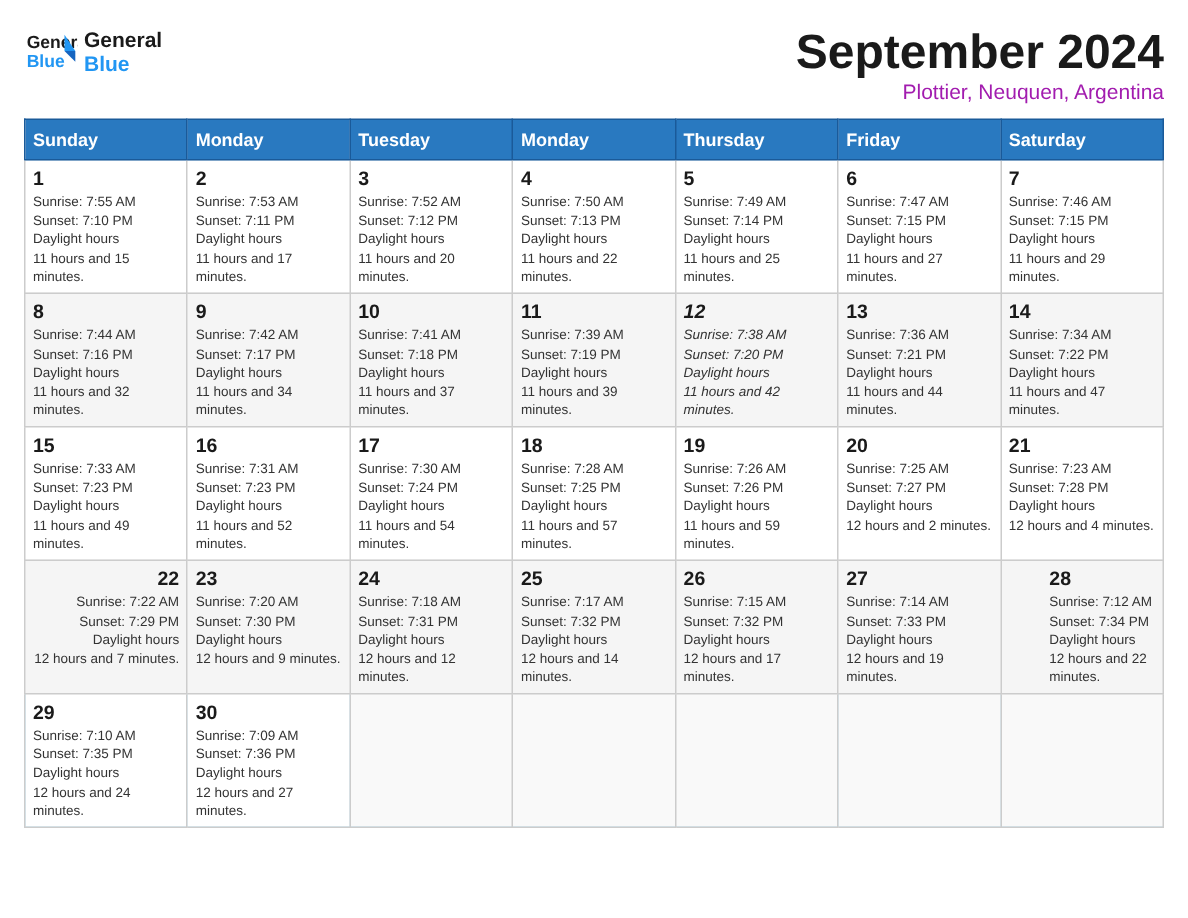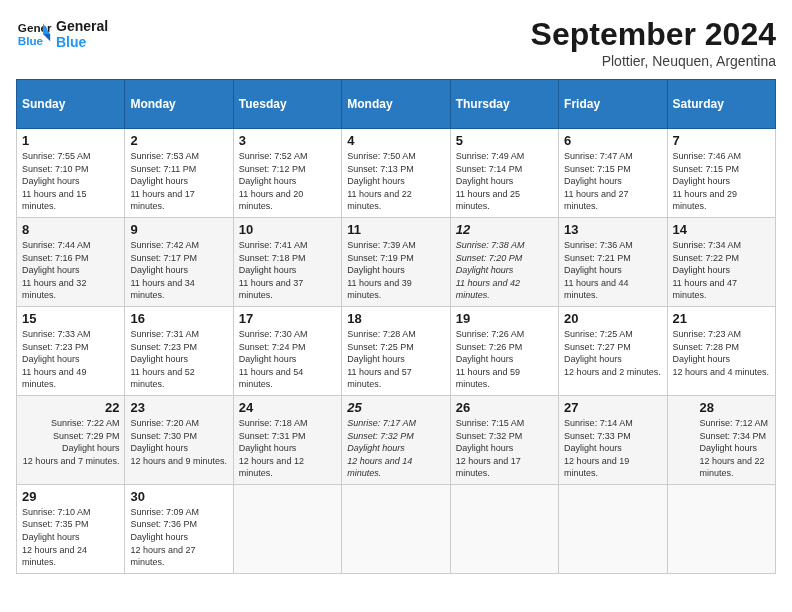--- a/index.html
+++ b/index.html
@@ -28,32 +28,32 @@
     .title-block {
       text-align: right;
     }
     .calendar-title {
       font-size: 32px;
       font-weight: bold;
       color: #1a1a1a;
     }
     .calendar-subtitle {
       font-size: 14px;
-      color: #404040;
+      color: #a21caf;
     }
     .calendar {
       width: 100%;
       border-collapse: collapse;
       font-size: 10px;
     }
     .calendar th {
       background-color: #2979c0;
       color: #fff;
       text-align: left;
-      padding: 17px 5px;
+      padding: 6px 5px;
       font-size: 12px;
       font-weight: bold;
       border: 1px solid #1a5a99;
     }
     .calendar td {
       border: 1px solid #ccc;
       vertical-align: top;
       padding: 4px 5px;
       width: 108px;
       min-height: 80px;
@@ -329,21 +329,21 @@
       </td>
         <td style="background-color: rgb(245, 245, 245);">
         <span class="day-number">24</span>
         <div class="day-info">
           Sunrise: 7:18 AM<br>
           Sunset: 7:31 PM<br>
           Daylight hours<br>
           12 hours and 12 minutes.
         </div>
       </td>
-        <td style="background-color: rgb(245, 245, 245); font-style: italic;">
+        <td style="background-color: rgb(245, 245, 245);">
         <span class="day-number">25</span>
         <div class="day-info">
           Sunrise: 7:17 AM<br>
           Sunset: 7:32 PM<br>
           Daylight hours<br>
           12 hours and 14 minutes.
         </div>
       </td>
         <td style="background-color: rgb(245, 245, 245);">
         <span class="day-number">26</span>

